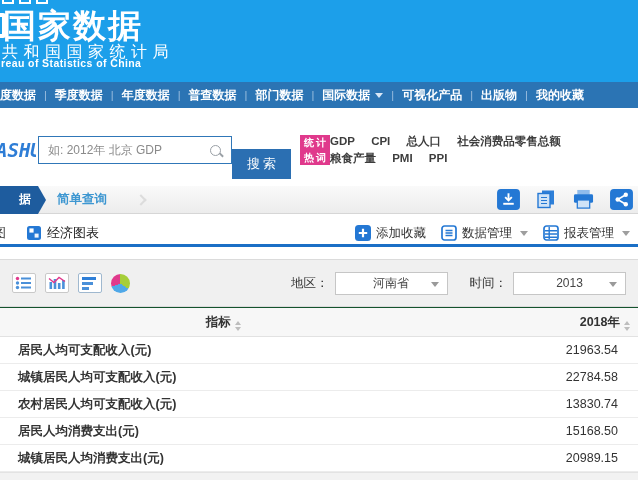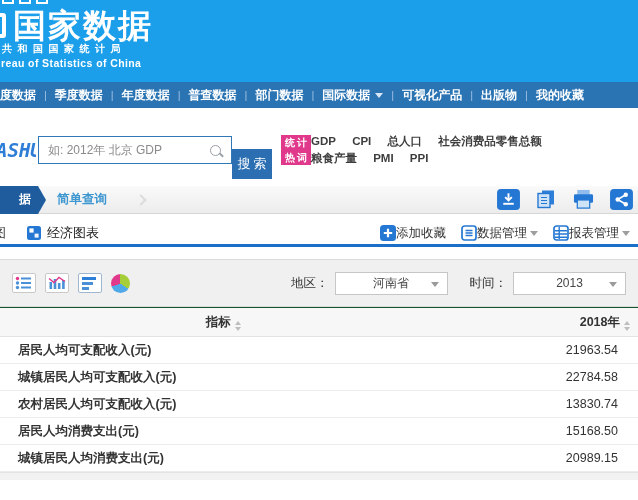--- a/index.html
+++ b/index.html
@@ -6,56 +6,56 @@
   body { background:#fff; }
   .screen {
     width:638px; height:500px; position:relative; overflow:hidden;
     background:#fff; font-family:"Liberation Sans","DejaVu Sans",sans-serif;
   }
   
   .site-header { height:82px; background:#1C9FEA; position:relative; overflow:hidden; }
   .top-frag { position:absolute; top:-7px; left:2px; display:flex; gap:5px; }
   .top-frag span { display:inline-block; width:12px; height:11px; border:2.5px solid #fff; }
   .logo-frag { position:absolute; left:-9px; top:13px; width:15px; height:25px; border:4px solid #fff; border-radius:3px; }
-  .logo-title { position:absolute; left:13px; top:4px; color:#fff; font-size:33px; font-weight:bold; letter-spacing:2px; }
-  .logo-sub-cn { position:absolute; left:2px; top:42px; color:#fff; font-size:10px; font-weight:bold; letter-spacing:5.5px; white-space:nowrap; }
+  .logo-title { position:absolute; left:3px; top:4px; color:#fff; font-size:33px; font-weight:bold; letter-spacing:2px; }
+  .logo-sub-cn { position:absolute; left:2px; top:42px; color:#fff; font-size:16px; font-weight:normal; letter-spacing:5.5px; white-space:nowrap; }
   .logo-sub-en { position:absolute; left:1px; top:57px; color:#fff; font-size:10.5px; font-weight:bold; letter-spacing:.4px; white-space:nowrap; }
   
   .main-nav { height:26px; background:#2B74B4; overflow:hidden; }
   .main-nav ul { display:flex; align-items:center; height:100%; list-style:none; margin-left:-12px; white-space:nowrap; }
   .main-nav li { display:flex; align-items:center; color:#fff; font-size:12px; font-weight:bold; cursor:pointer; }
   .main-nav li + li::before { content:"|"; color:#9DBFDF; font-weight:normal; margin:0 8px; font-size:11px; }
   .nav-caret { width:0; height:0; border-left:4px solid transparent; border-right:4px solid transparent; border-top:5px solid #D9E7F6; margin-left:5px; }
   
   .search-row { height:32px; margin-top:26px; display:flex; align-items:center; }
   .shuju-logo { font-family:"DejaVu Sans Mono",monospace; font-weight:bold; font-style:italic; font-size:19px; color:#2E7DD6; letter-spacing:0; width:40px; margin-left:-4px; overflow:hidden; }
   .search-box { width:194px; height:28px; border:1px solid #3077B8; background:#fff; display:flex; align-items:center; margin-left:2px; }
   .search-box input { border:0; outline:0; flex:1; font-size:12px; color:#666; padding:0 4px 0 9px; font-family:inherit; background:transparent; }
   .search-box input::placeholder { color:#8a8a8a; }
   .mag-icon { width:11px; height:11px; border:1.5px solid #9AA0A6; border-radius:50%; position:relative; margin-right:10px; flex:none; }
   .mag-icon::after { content:""; position:absolute; width:5px; height:1.5px; background:#9AA0A6; transform:rotate(45deg); right:-4px; bottom:-1px; }
-  .search-btn { width:40px; height:30px; background:#2B6FB2; color:#fff; font-size:13px; border:0; letter-spacing:3px; font-family:inherit; cursor:pointer; padding-left:3px;margin-top:28px; }
+  .search-btn { width:59px; height:30px; background:#2B6FB2; color:#fff; font-size:13px; border:0; letter-spacing:3px; font-family:inherit; cursor:pointer; padding-left:3px;margin-top:28px; }
   .hot-badge { width:30px; height:30px; background:#E0398C; color:#fff; font-size:10px; line-height:15px; text-align:center; margin-left:9px; font-weight:bold; letter-spacing:2px; padding-left:2px; flex:none; }
   .hot-badge span { display:block; }
   .hot-words { margin-left:0; font-size:11.5px; font-weight:bold; color:#3D3D3D; line-height:17px; white-space:nowrap; }
   .hw-row span { margin-right:13px; cursor:pointer; }
   
   .bc-bar { height:28px; background:linear-gradient(#FAFAFA,#ECECEC); border-bottom:1px solid #D6D6D6; margin-top:20px; display:flex; align-items:center; }
   .bc-tab { width:38px; height:28px; background:#1E5C9E; color:#fff; font-size:12px; font-weight:bold; display:flex; align-items:center; justify-content:flex-end; padding-right:7px; position:relative; flex:none; cursor:pointer; }
   .bc-tab::after { content:""; position:absolute; left:100%; top:0; border-top:14px solid transparent; border-bottom:14px solid transparent; border-left:8px solid #1E5C9E; }
   .bc-current { margin-left:19px; color:#3E97D1; font-size:12.5px; font-weight:bold; cursor:pointer; }
   .bc-chevron { width:8px; height:8px; border-top:2px solid #DCDCDC; border-right:2px solid #DCDCDC; transform:rotate(45deg); margin-left:30px; }
   .bc-actions { margin-left:auto; display:flex; align-items:center; gap:15px; margin-right:5px; }
   .bc-actions svg { display:block; cursor:pointer; }
   
   .tab-row { height:25px; border-bottom:3px solid #1B6FC6; margin-top:8px; display:flex; align-items:center; }
   .tab-partial { margin-left:-7px; font-size:13px; color:#333; width:15px; overflow:hidden; white-space:nowrap; cursor:pointer; }
   .tab-econ { display:flex; align-items:center; gap:6px; margin-left:19px; font-size:13px; color:#222; cursor:pointer;justify-content:space-between; }
   .tab-actions { margin-left:auto; display:flex; align-items:center; margin-right:8px; font-size:12.5px; color:#333; }
-  .tab-actions .grp { display:flex; align-items:center; margin-left:15px; cursor:pointer; }
+  .tab-actions .grp { display:flex; align-items:center; gap:5px; margin-left:15px; cursor:pointer; }
   .dd-caret { width:0; height:0; border-left:4px solid transparent; border-right:4px solid transparent; border-top:5px solid #9e9e9e; margin-left:3px; }
   
   .toolbar { height:48px; background:#F0F0F0; border-top:1px solid #DBDBDB; border-bottom:1px solid #DBDBDB; margin-top:12px; display:flex; align-items:center; }
   .view-icons { display:flex; align-items:center; gap:9px; margin-left:12px; }
   .view-icons .vic { cursor:pointer; display:block; }
   .pie-icon { width:19px; height:19px; border-radius:50%; background:conic-gradient(#A6CE39 0deg 125deg,#4FA8E8 125deg 250deg,#E0398C 250deg 360deg); cursor:pointer; }
   .filters { margin-left:auto; display:flex; align-items:center; margin-right:12px; font-size:12.5px; color:#333; }
   .filters .flabel { margin-right:6px; }
   .select { width:113px; height:23px; border:1px solid #C6C6C6; background:#fff; position:relative; display:flex; align-items:center; justify-content:center; font-size:12px; color:#444; cursor:pointer; }
   .select .sel-caret { position:absolute; right:8px; top:9px; width:0; height:0; border-left:4.5px solid transparent; border-right:4.5px solid transparent; border-top:5px solid #9a9a9a; }

